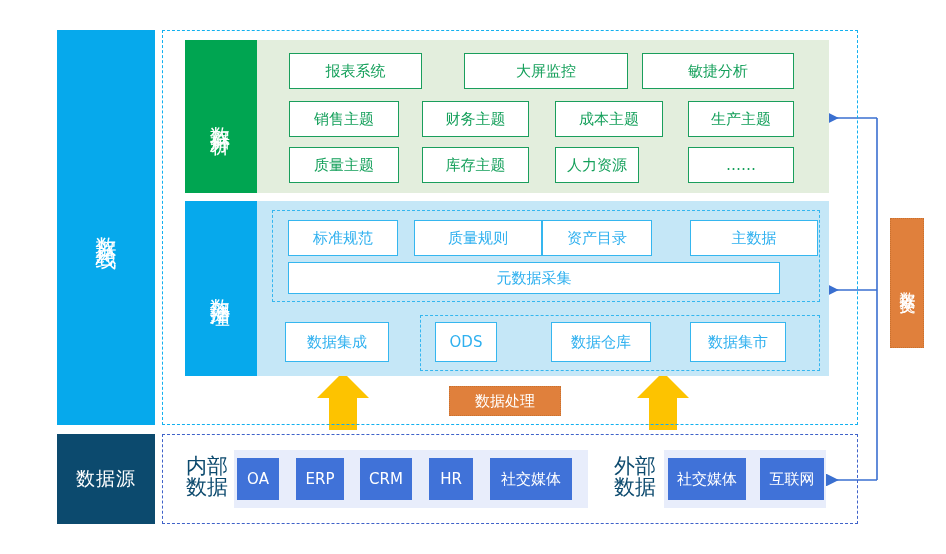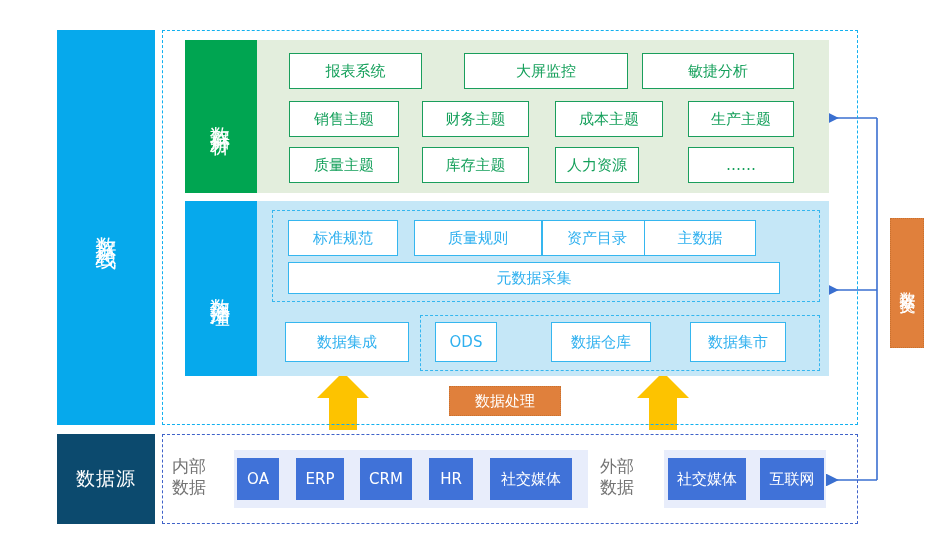--- a/index.html
+++ b/index.html
@@ -58,21 +58,21 @@
     left:449px;top:386px;width:112px;height:30px;background:#e0803c;
     border:1.4px dotted #c9712f;color:#ffffff;font-size:15px;
   }
   #exchange-chip{
     left:890px;top:218px;width:34px;height:130px;background:#e0803c;
     border:1.4px dotted #c9712f;color:#ffffff;font-size:16px;
   }
   #exchange-chip .vtxt{writing-mode:vertical-rl;text-orientation:upright;letter-spacing:2px;}
 
   
-  .src-group-label{color:#737373;font-size:17px;line-height:21px;text-align:left;}
+  .src-group-label{color:#0c4a6e;font-size:21px;line-height:21px;text-align:right;}
   #internal-band{left:234px;top:450px;width:354px;height:58px;background:#e8edfb;}
   #external-band{left:664px;top:450px;width:162px;height:58px;background:#e8edfb;}
   .s-box{
     background:#4072d8;color:#ffffff;font-size:15px;height:42px;
   }
 
   
   #arrow-layer{left:0;top:0;width:946px;height:554px;pointer-events:none;}
 </style>
 </head>
@@ -165,28 +165,28 @@
 <div class="abs" id="gov-dash"></div>
 <div class="abs ctr b-box" style="left:288px;top:220px;width:110px;">
     <span>标准规范</span>
   </div>
 <div class="abs ctr b-box" style="left:414px;top:220px;width:128px;">
     <span>质量规则</span>
   </div>
 <div class="abs ctr b-box" style="left:542px;top:220px;width:110px;">
     <span>资产目录</span>
   </div>
-<div class="abs ctr b-box" style="left:644px;top:220px;width:112px;">
+<div class="abs ctr b-box" style="left:690px;top:220px;width:128px;">
     <span>主数据</span>
   </div>
 <div class="abs ctr b-box" style="left:288px;top:262px;width:492px;height:32px;">
     <span>元数据采集</span>
   </div>
 
-<div class="abs ctr b-box" style="left:285px;top:322px;width:124px;height:40px;">
+<div class="abs ctr b-box" style="left:285px;top:322px;width:104px;height:40px;">
     <span>数据集成</span>
   </div>
 
 <div class="abs" id="dw-dash"></div>
 <div class="abs ctr b-box" style="left:435px;top:322px;width:62px;height:40px;">
     <span>ODS</span>
   </div>
 <div class="abs ctr b-box" style="left:551px;top:322px;width:100px;height:40px;">
     <span>数据仓库</span>
   </div>

